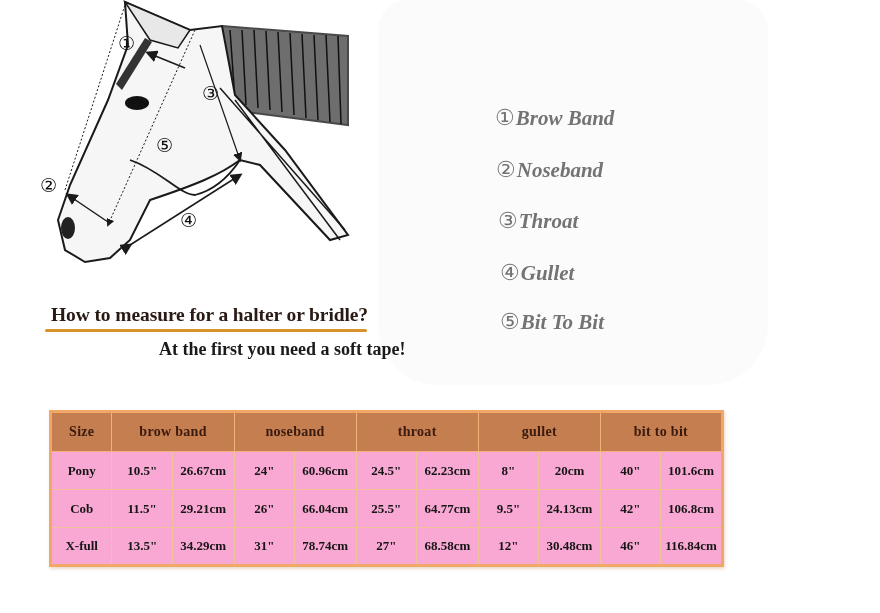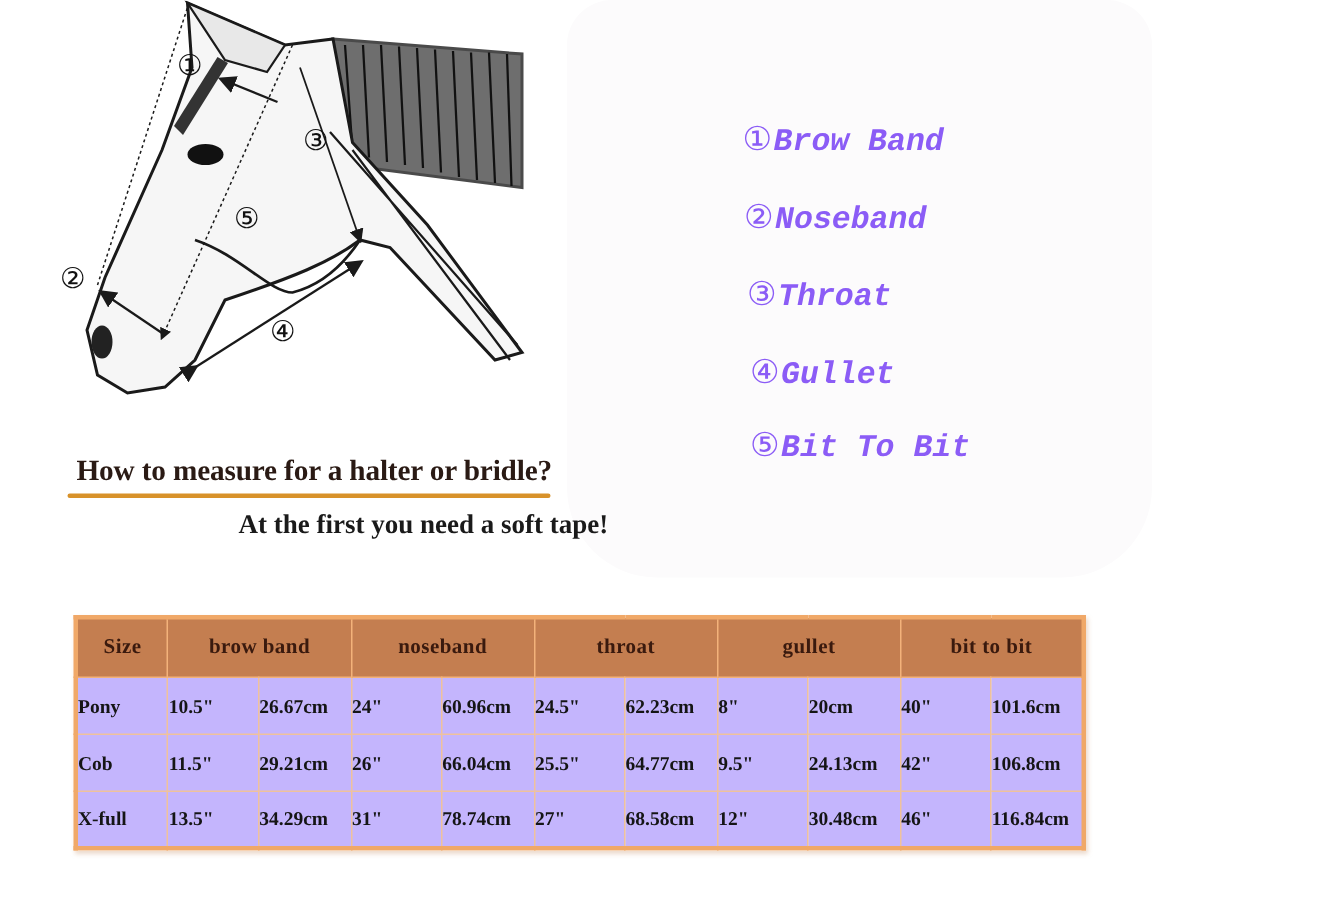--- a/index.html
+++ b/index.html
@@ -9,22 +9,22 @@
   .bg-panel {
     position: absolute; left: 378px; top: 0; width: 390px; height: 385px;
     background: #fcfbfc; border-radius: 30px 30px 60px 60px;
   }
 
   .horse { position: absolute; left: 30px; top: 0; width: 340px; height: 280px; }
 
   .legend { position: absolute; left: 495px; top: 80px; }
   .legend-item {
     position: absolute; white-space: nowrap;
-    font-family: Liberation Mono, monospace; font-style: italic; font-weight: bold;
-    font-size: 21px; color: #8b5cf6;
+    font-family: Liberation Serif, serif; font-style: italic; font-weight: bold;
+    font-size: 21px; color: #737373; margin-top: 25px;
   }
   .legend-item .num { font-style: normal; font-weight: normal; font-size: 22px; margin-right: 1px; }
 
   .title {
     position: absolute; left: 51px; top: 304px;
     font-family: "Liberation Serif", serif; font-weight: bold; font-size: 19.5px;
     color: #2a1a14; white-space: nowrap; letter-spacing: -0.1px;
   }
   .title-underline {
     position: absolute; left: 45px; top: 329px; width: 322px; height: 3px;
@@ -40,21 +40,21 @@
     position: absolute; left: 49px; top: 410px; width: 675px;
     border-collapse: collapse; border: 3px solid #f0a868;
     font-family: "Liberation Serif", serif; font-weight: bold; font-size: 13px;
     box-shadow: 1px 2px 3px rgba(200,150,110,0.35);
   }
   .size-table th {
     background: #c47e50; color: #3a1a0e; font-size: 14px; height: 40px;
     border: 1.5px solid #f3b27a; text-align: center; letter-spacing: 0.3px;
   }
   .size-table td {
-    background: #c4b5fd; color: #151515; height: 38px; 
+    background: #f9a8d4; color: #151515; height: 38px; text-align: center;
     border: 1px solid #efc29b;
   }
   .size-table th.h-size { width: 62px; }
   .size-table td.c-in { width: 61px; }
   .size-table td.c-cm { width: 62px; }
 </style>
 </head>
 <body>
 
 <div class="bg-panel"></div>

